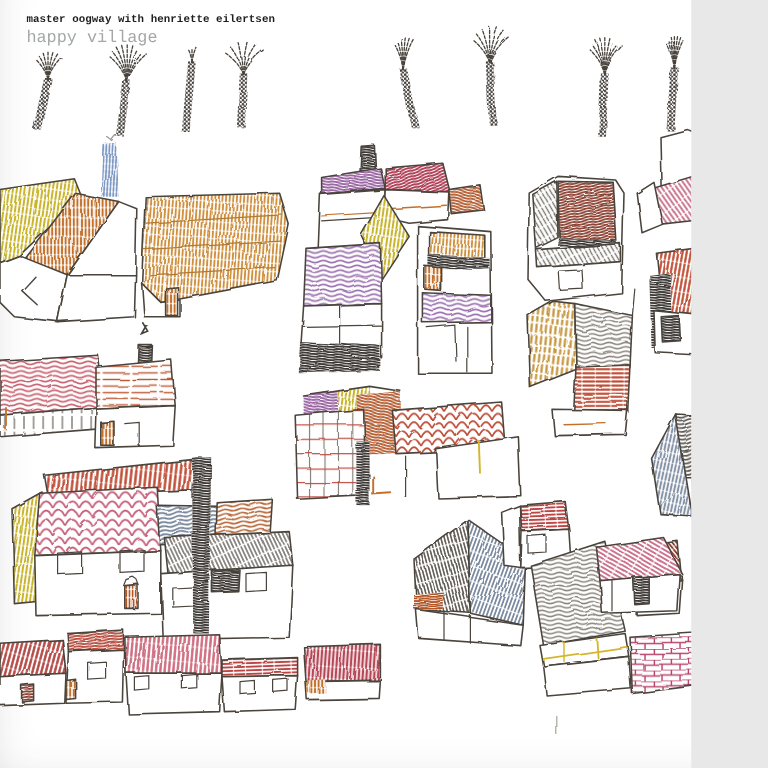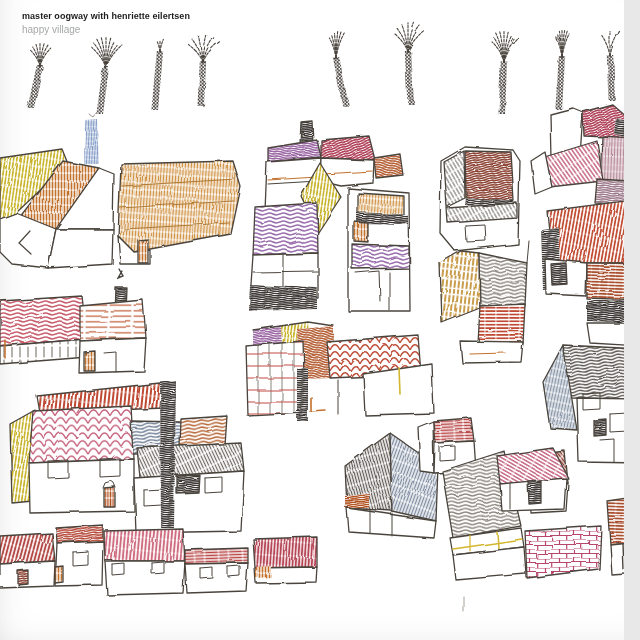--- a/index.html
+++ b/index.html
@@ -1,22 +1,22 @@
 <!DOCTYPE html>
 <html><head>
 <meta charset="utf-8">
 <style>
   html,body{margin:0;padding:0;background:#e8e8e8;}
-  .cover{position:relative;width:624px;height:640px;background:#ffffff;overflow:hidden;
-         font-family:Liberation Sans, sans-serif;
+  .cover{position:relative;width:576px;height:640px;background:#ffffff;overflow:hidden;
+         font-family:Liberation Mono, monospace;
          box-shadow:inset 16px -12px 40px -30px rgba(60,55,50,.25);}
   .cover svg{position:absolute;left:0;top:0;}
   .titles{position:absolute;left:22px;top:11px;line-height:1.3;z-index:2;}
   .title{font-weight:bold;font-size:9px;letter-spacing:.05px;color:#1d1d1b;}
-  .subtitle{font-size:10px;color:#a4a8a6;}
+  .subtitle{font-size:14px;color:#a4a8a6;}
 </style>
 </head>
 <body>
 
 <div class="cover">
   <div class="titles">
     <div class="title">master oogway with henriette eilertsen</div>
     <div class="subtitle">happy village</div>
   </div>
   <svg width="640" height="640" viewBox="0 0 640 640" xmlns="http://www.w3.org/2000/svg">

